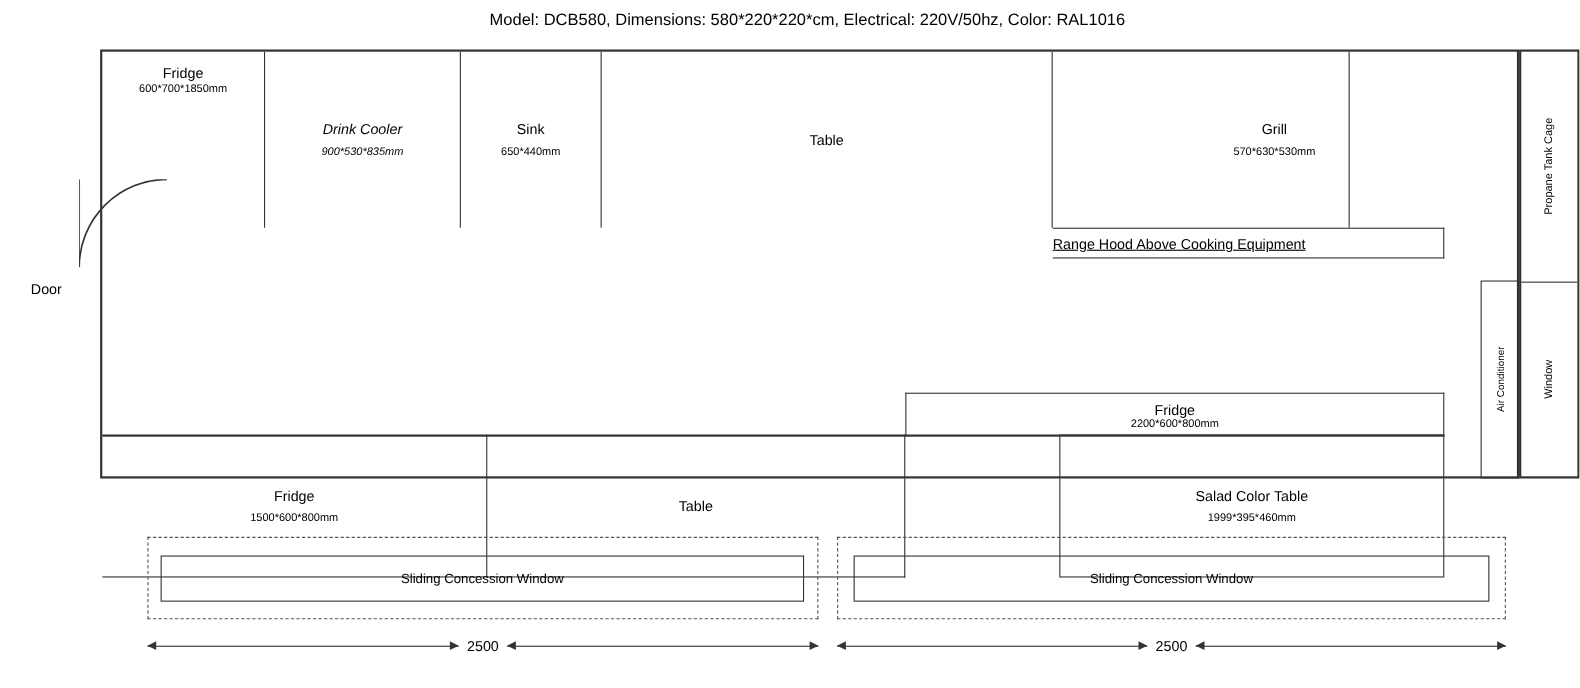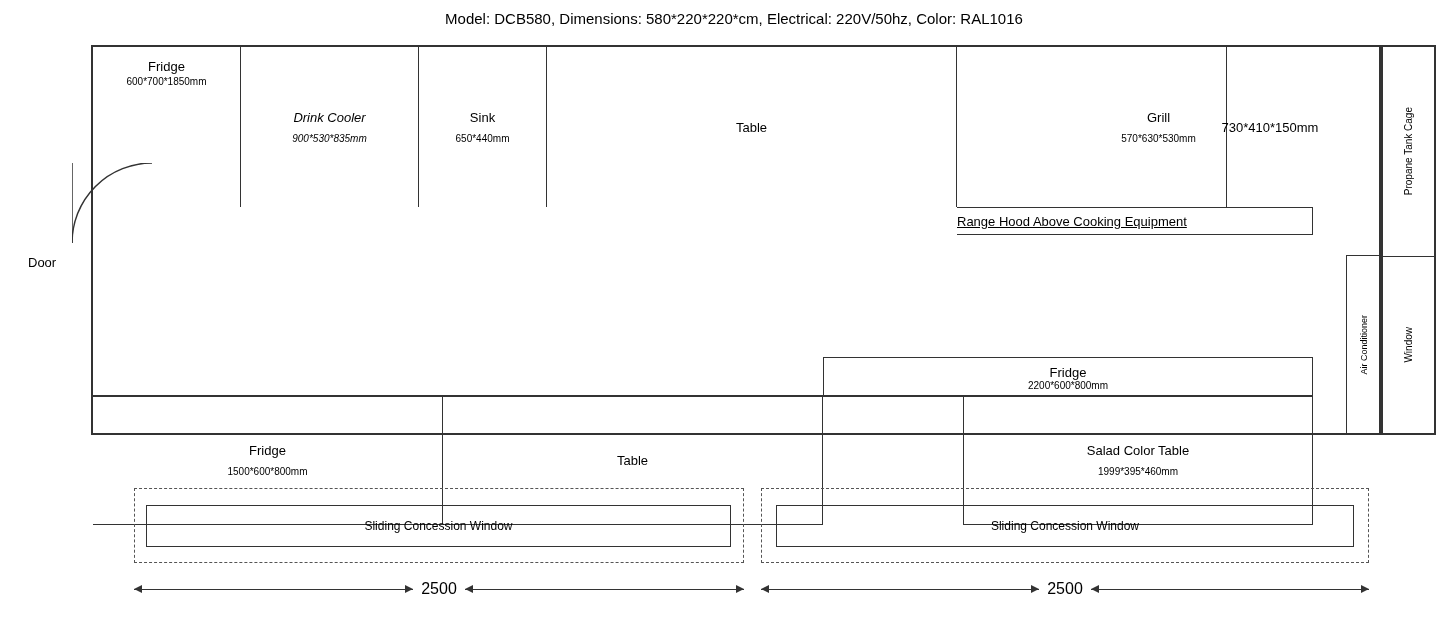--- a/index.html
+++ b/index.html
@@ -328,21 +328,21 @@
       content: '';
       position: absolute;
       right: 0; top: -4px;
       border-top: 4px solid transparent;
       border-bottom: 4px solid transparent;
       border-left: 8px solid #333;
     }
 
     .dim-num {
       padding: 0 8px;
-      font-size: 16px;
+      font-size: 13px;
     }
 
     
     .cell-label {
       position: absolute;
       top: 50%;
       left: 50%;
       transform: translate(-50%, -50%);
       text-align: center;
       font-size: 13px;
@@ -431,25 +431,20 @@
     </div>
 
 
     <div class="cell-grill">
       <div class="cell-label">
         <span>Grill</span>
         <span class="dims">570*630*530mm</span>
       </div>
     </div>
 
-    <div class="cell-730">
-      <div class="cell-label">
-        <span>730*410*150mm</span>
-      </div>
-    </div>
 
     <div class="range-hood-bar">
       <span>Range Hood Above Cooking Equipment</span>
     </div>
 
     <div class="bottom-row-line"></div>
 
     <div class="cell-fridge-bottom-left">
       <div class="cell-label">
         <span>Fridge</span>

